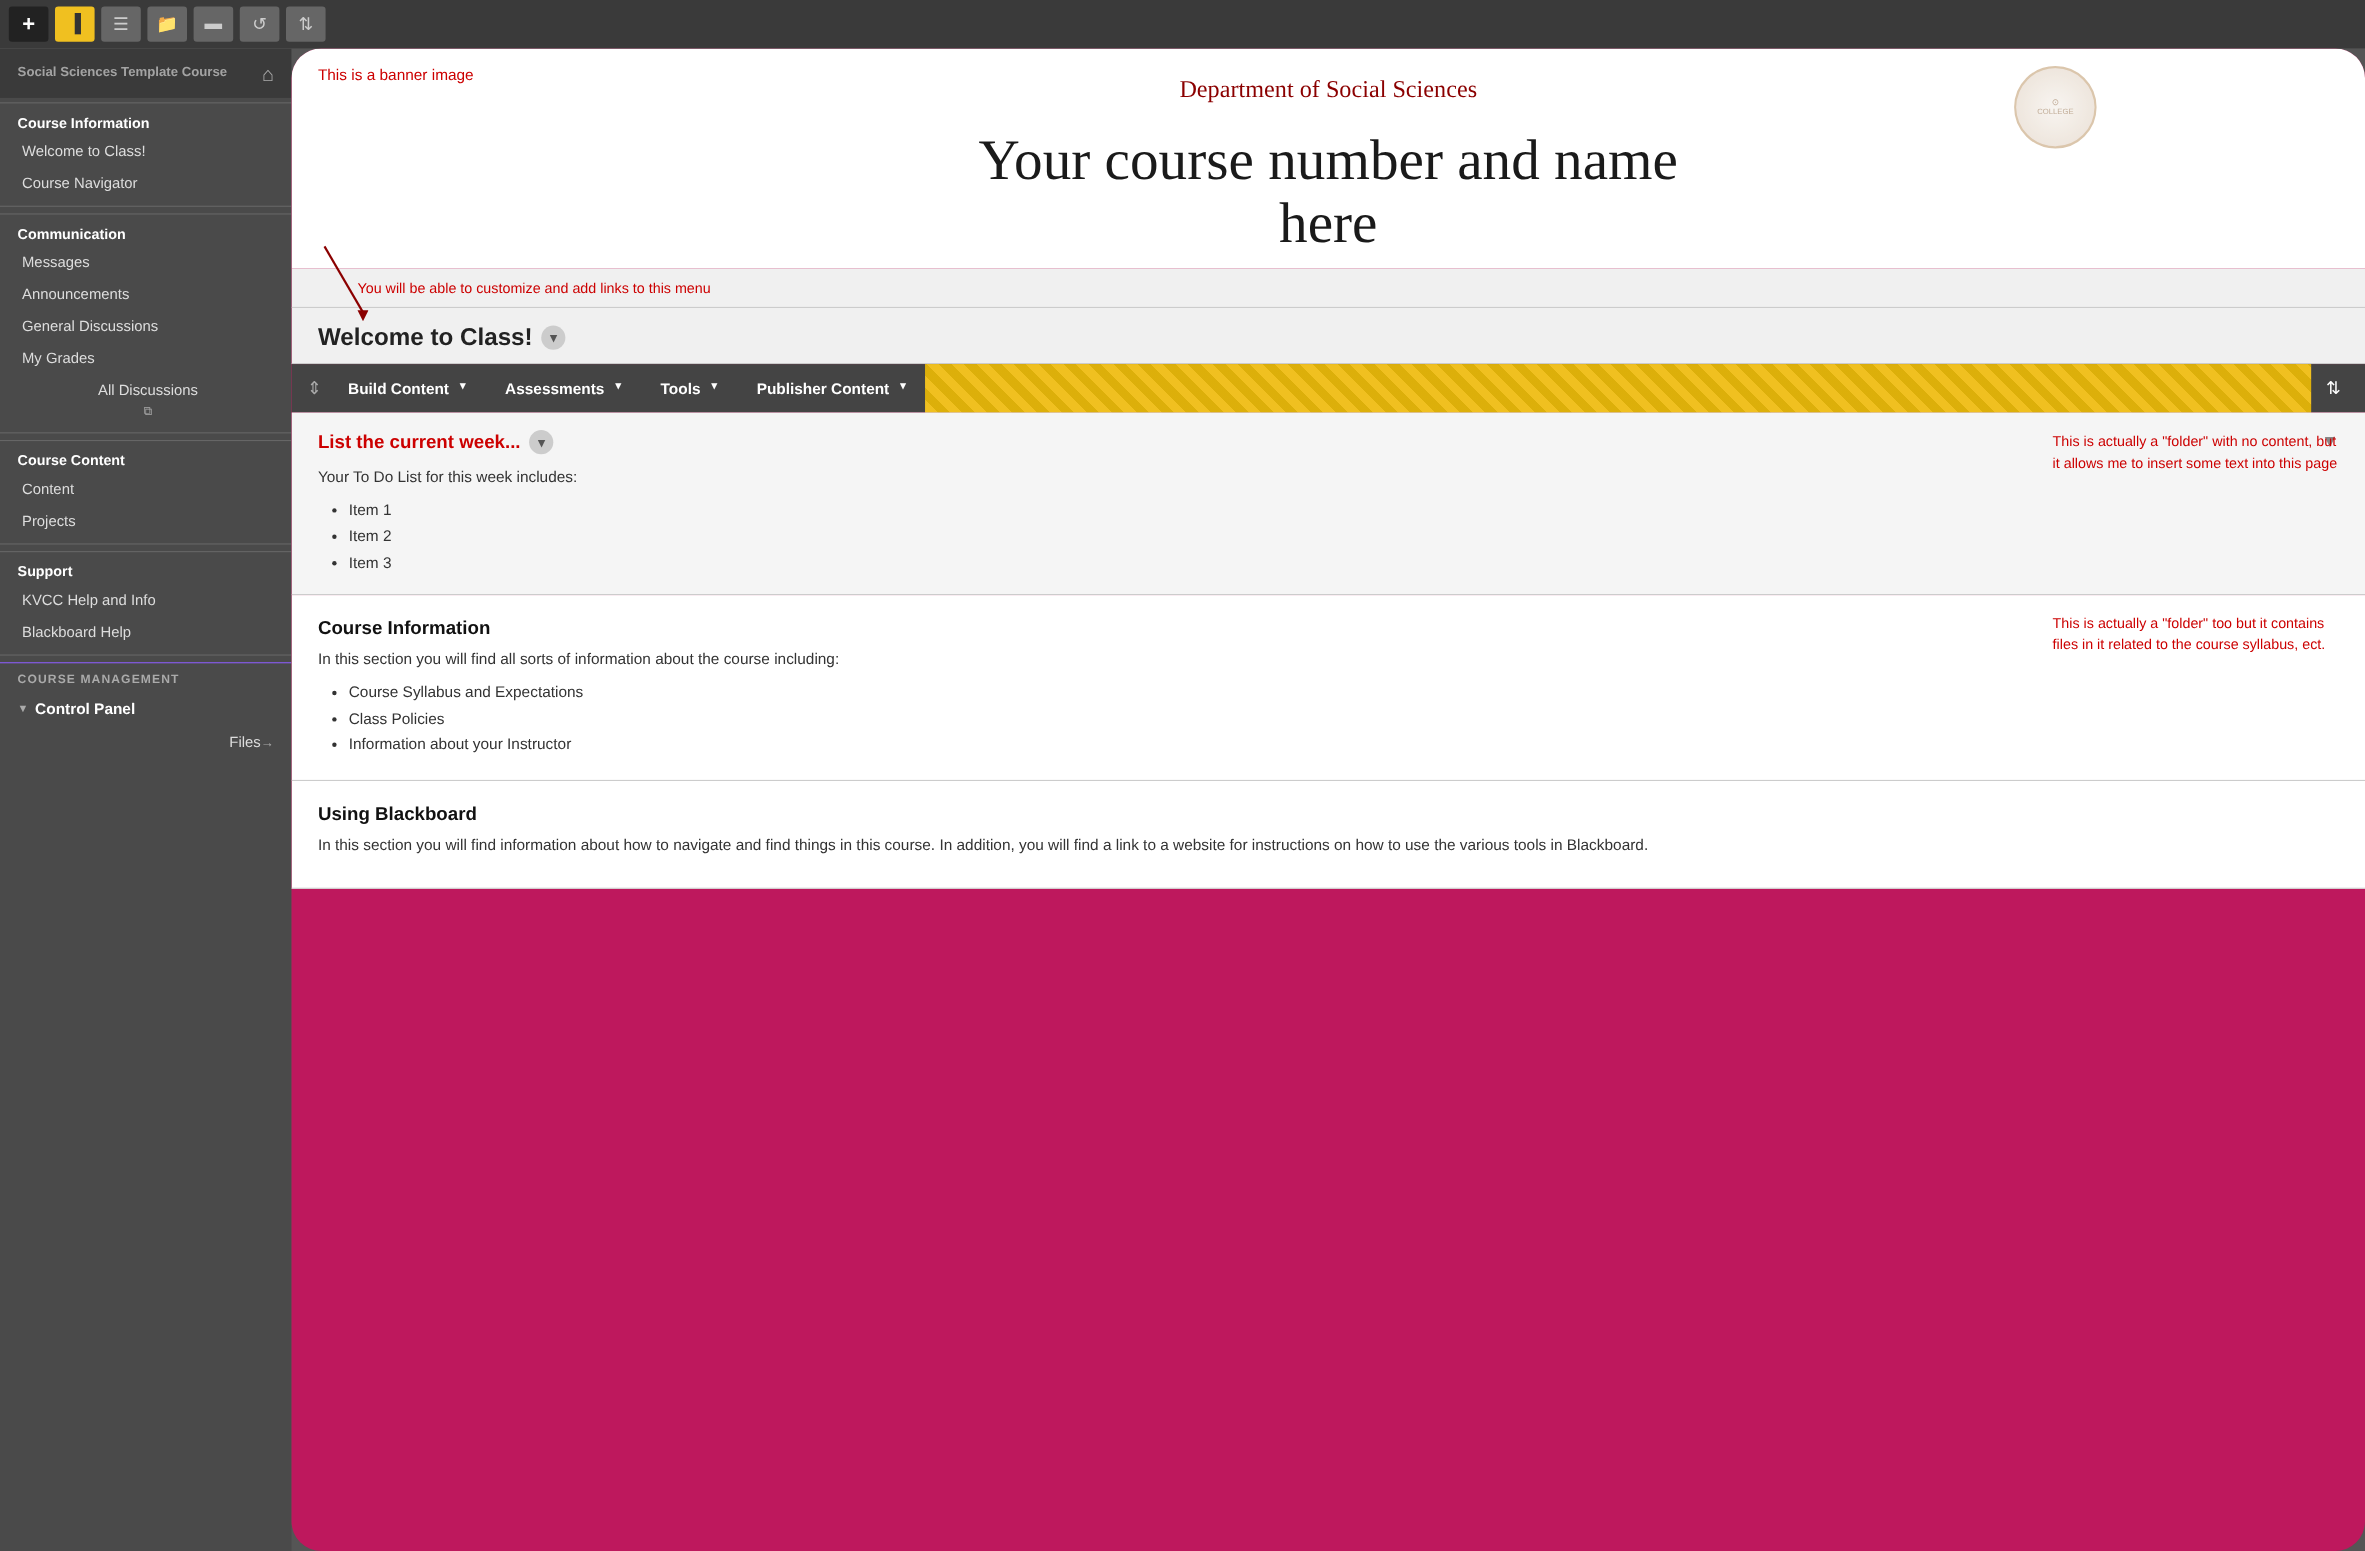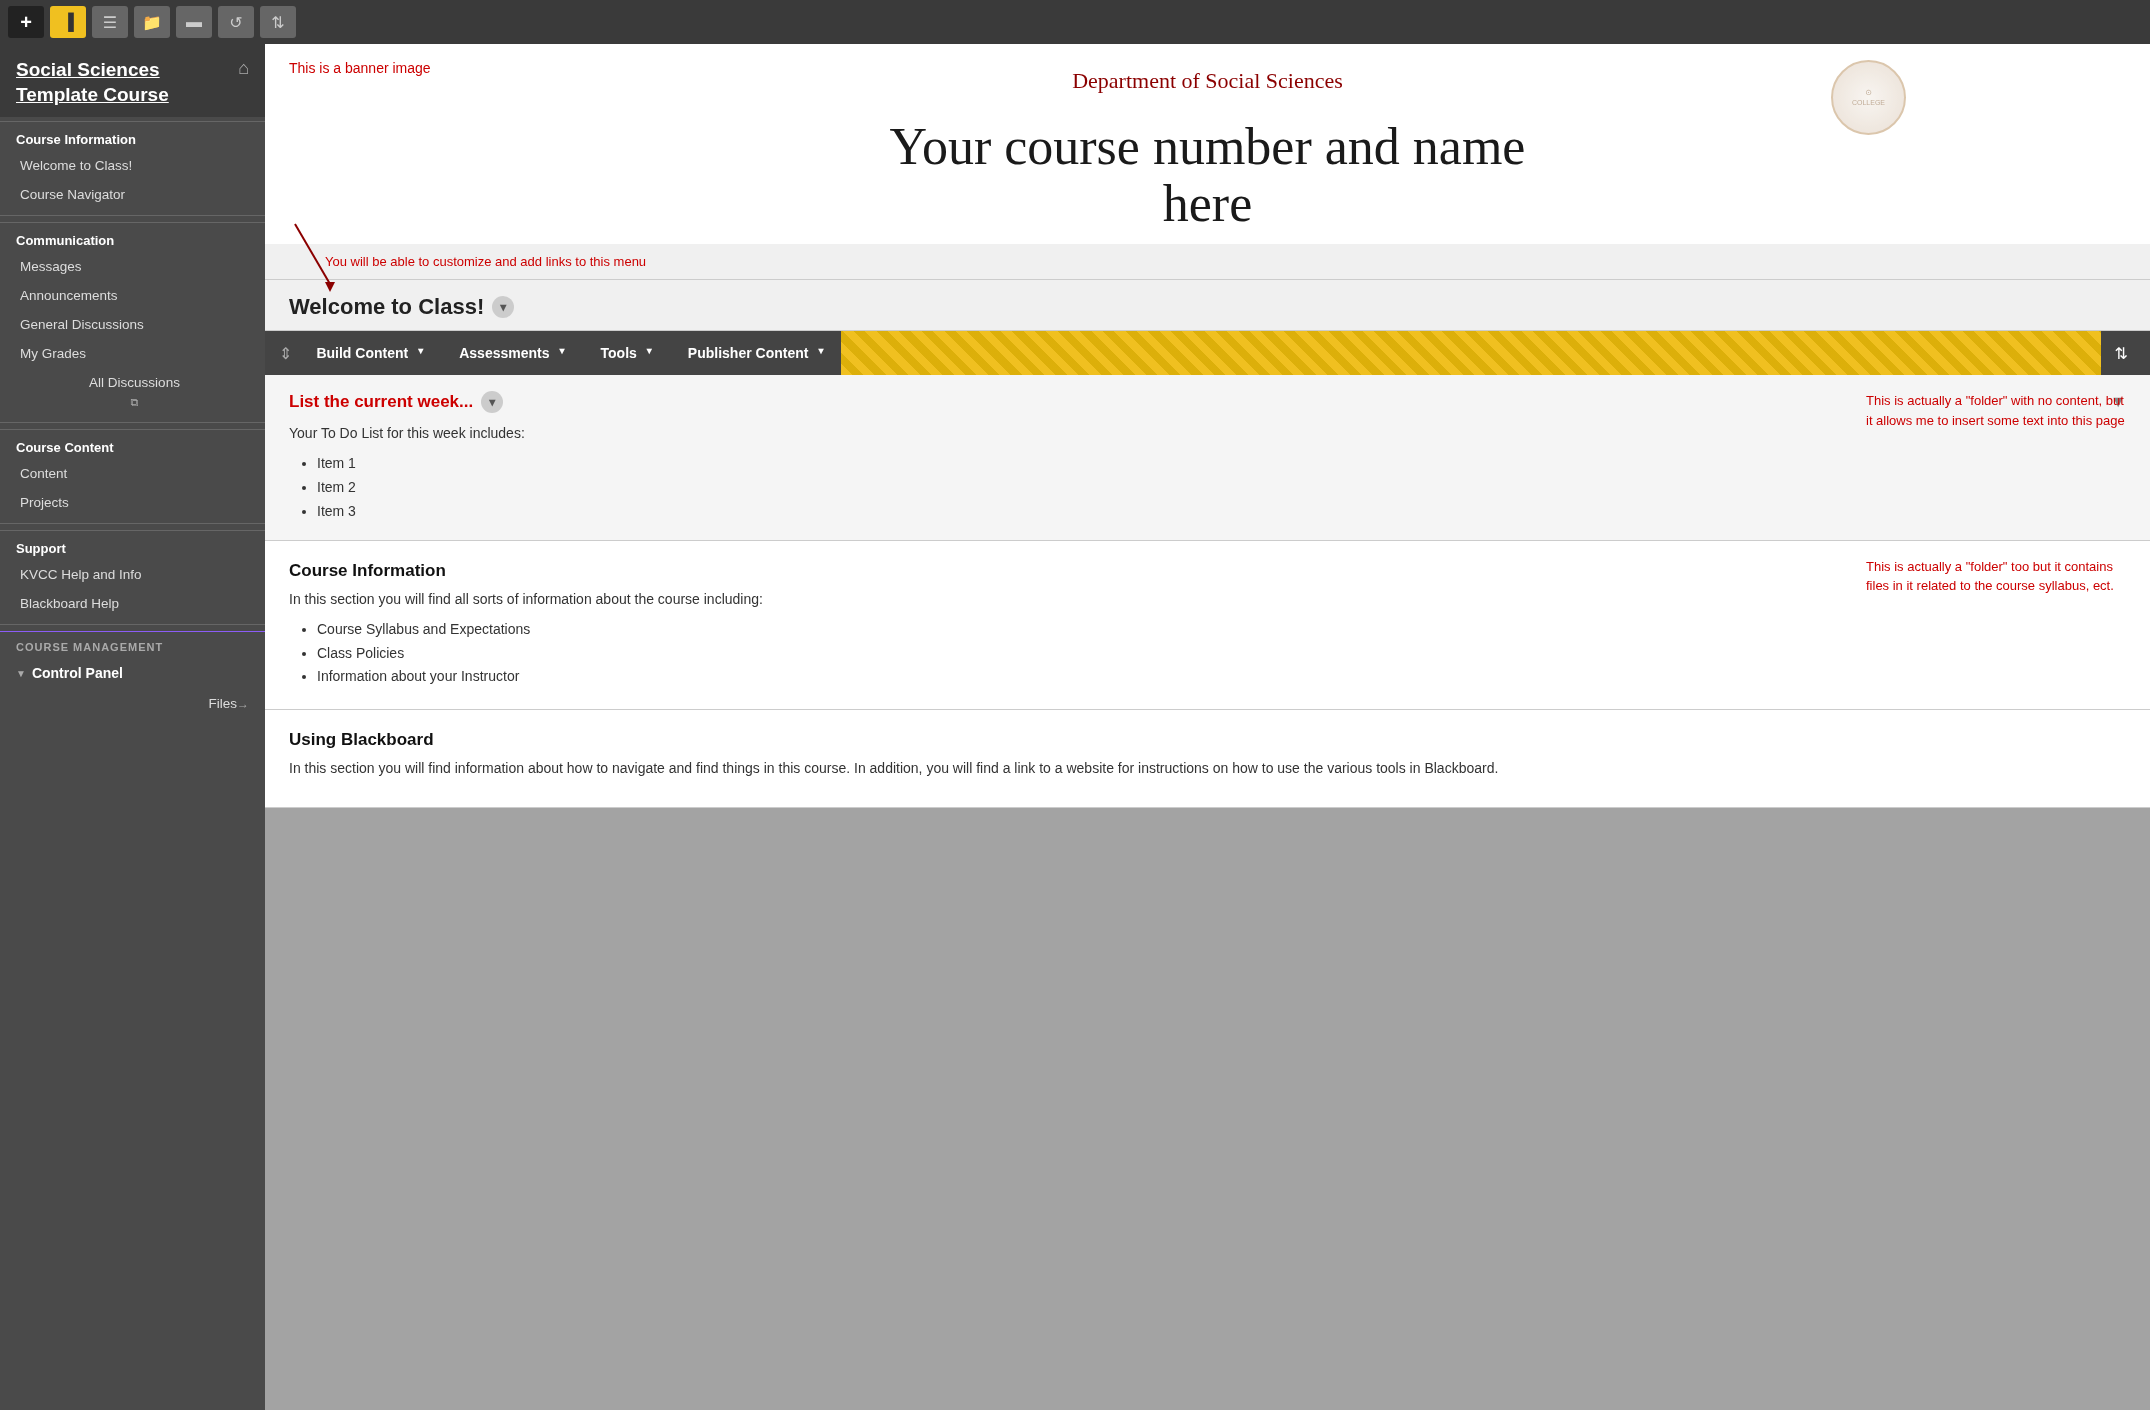--- a/index.html
+++ b/index.html
@@ -50,25 +50,24 @@
       flex-shrink: 0;
     }
     .sidebar-course-title {
       background: #3a3a3a;
       padding: 14px 16px 10px 16px;
       display: flex;
       align-items: flex-start;
       justify-content: space-between;
     }
     .sidebar-course-title .title {
-      font-size: 19px;
-      font-weight: bold;
-      color: #ffffff;
+      font-size: 12px;
+      font-weight: bold;
+      color: #a3a3a3;
       line-height: 1.3;
-      text-decoration: underline;
     }
     .home-icon {
       color: #aaa;
       font-size: 18px;
       cursor: pointer;
       margin-left: 8px;
     }
 
     .sidebar-section-header {
       padding: 10px 16px 4px 16px;
@@ -123,22 +122,23 @@
       display: flex; align-items: center; justify-content: flex-end;
       cursor: pointer;
       font-size: 13.5px;
     }
     .arrow-right { color: #aaa; font-size: 12px; }
 
     
     .content-area {
       flex: 1;
       overflow-y: auto;
-      background: #a3a3a3;
+      background: #be185d;
       position: relative;
+      border-radius: 27px;
     }
 
     
     .banner-area {
       background: #fff;
       padding: 16px 24px 0 24px;
       position: relative;
       text-align: center;
     }
     .banner-annotation {

